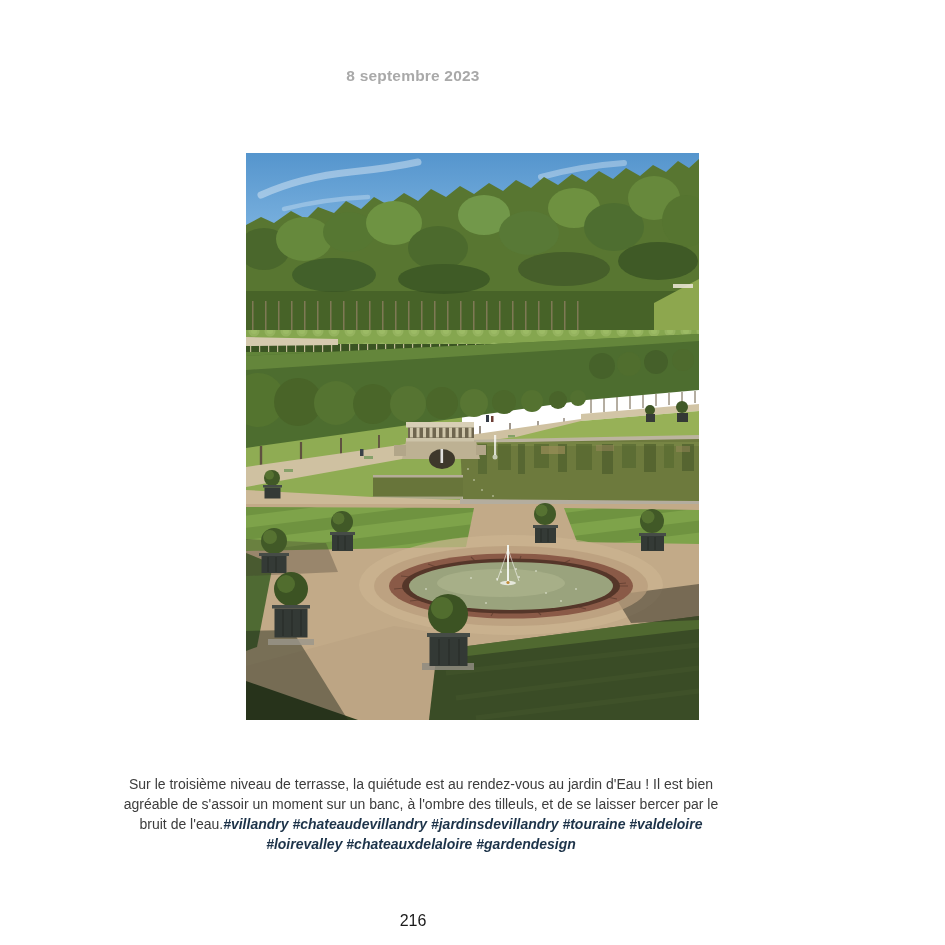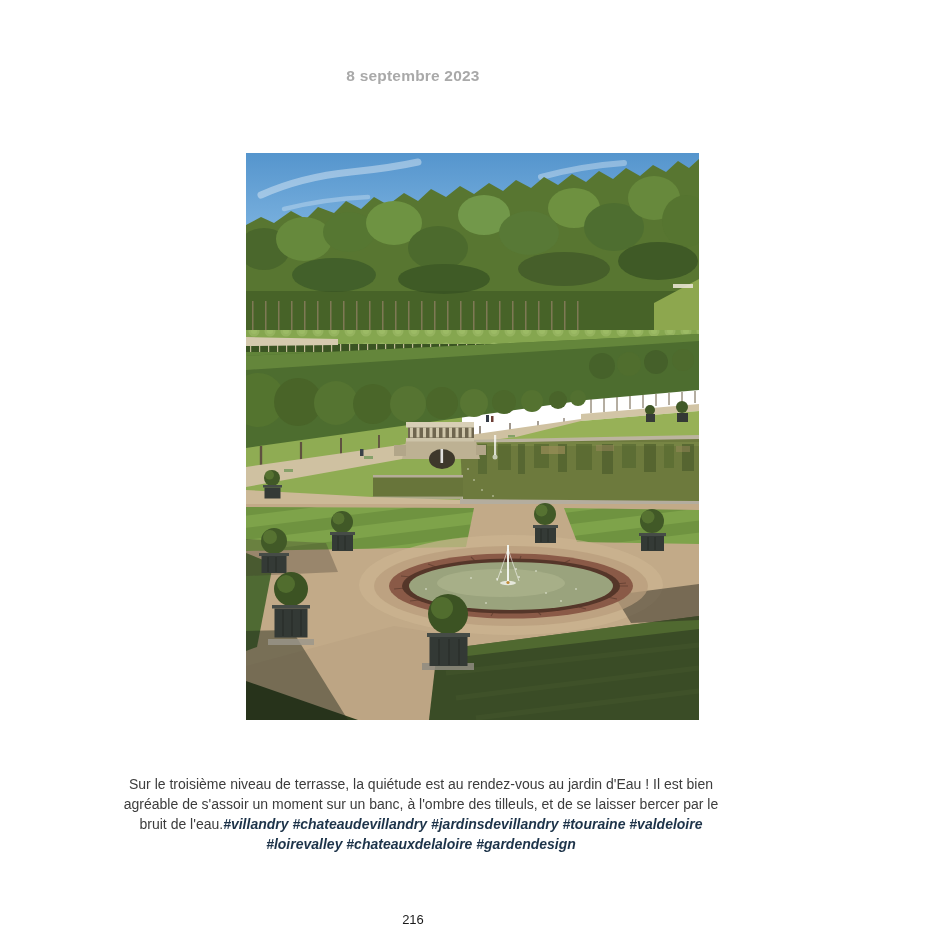--- a/index.html
+++ b/index.html
@@ -7,21 +7,21 @@
         font-family:"Liberation Sans","DejaVu Sans",sans-serif;}
   .date-heading{position:absolute;top:67px;left:0;right:0;text-align:center;
         font-size:15.5px;font-weight:600;color:#a9a9a9;letter-spacing:.2px;margin:0;}
   .photo-figure{position:absolute;left:246px;top:153px;width:453px;height:567px;margin:0;}
   .photo-figure svg{display:block;width:453px;height:567px;}
   .caption{position:absolute;top:766px;left:50%;transform:translateX(-50%);width:624px;
         margin:8px;text-align:center;font-size:14px;line-height:20px;color:#3c3c3c;}
   .hashtags{font-style:italic;font-weight:700;color:#1d3349;}
   .hashtags .tag{white-space:nowrap;}
   .page-number{position:absolute;top:912px;left:0;right:0;text-align:center;
-        font-size:13px;font-weight:500;color:#1a1a1a;}
+        font-size:16px;font-weight:500;color:#1a1a1a;}
 </style>
 </head>
 <body>
 
 <div class="page">
 
   <h2 class="date-heading">8 septembre 2023</h2>
 
   <figure class="photo-figure" role="img" aria-label="Le jardin d'Eau du château de Villandry : bassin circulaire avec jet d'eau, allées de gravier, buis taillés en caisses de Versailles, grand miroir d'eau bordé de tilleuls palissés et coteau boisé sous un ciel bleu">
     <svg viewBox="0 0 453 567" preserveAspectRatio="none">

